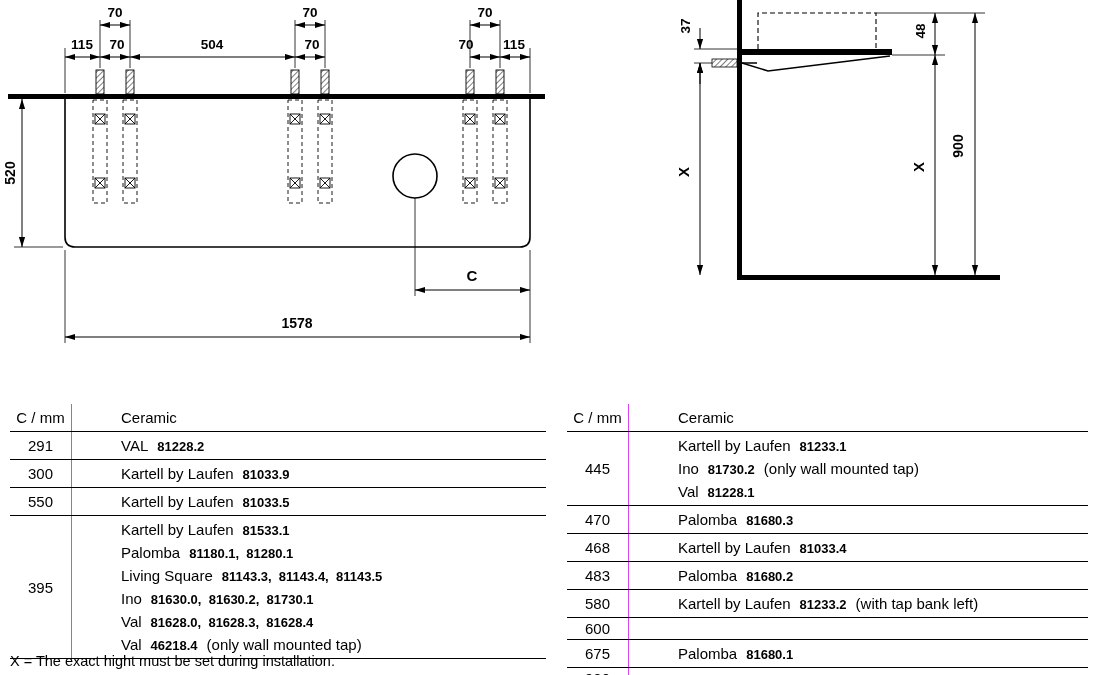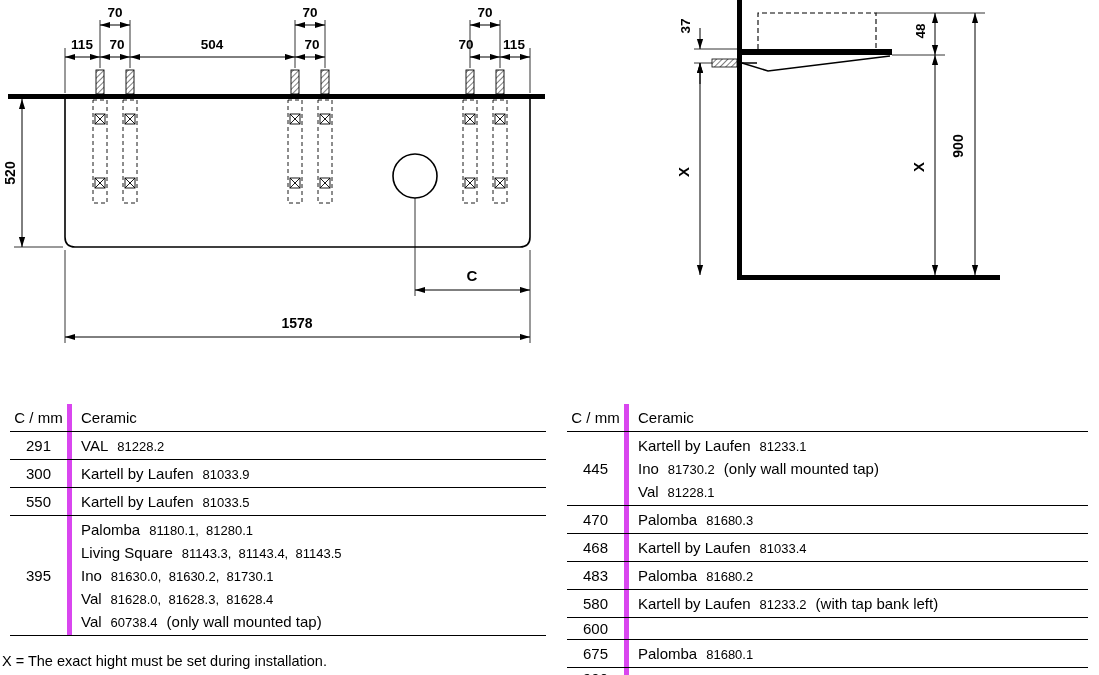--- a/index.html
+++ b/index.html
@@ -18,29 +18,29 @@
   .dash { stroke:#000; stroke-width:1.1; fill:none; stroke-dasharray:5 3; }
   .outline { stroke:#000; stroke-width:1.6; fill:none; }
   .dim, .dimE, .dimS { stroke:#000; stroke-width:1; fill:none; }
   .dim  { marker-start:url(#arr); marker-end:url(#arr); }
   .dimE { marker-end:url(#arr); }
   .dimS { marker-start:url(#arr); }
   #bracket { stroke:#000; stroke-width:0.9; }
   
   .spec-table { position:absolute; font-size:15px; }
   .trow  { display:flex; align-items:stretch; border-bottom:1px solid #000; }
-  .ccol  { flex:0 0 62px; box-sizing:border-box; border-right:5px solid #d946ef;
+  .ccol  { flex:0 0 62px; box-sizing:border-box; border-right:1px solid #d946ef;
            display:flex; align-items:center; justify-content:center; padding:2px 4px; }
   .ccell { flex:1 1 auto; padding:2px 9px; display:flex; flex-direction:column; justify-content:center; }
-  .cline { padding:3px 0; white-space:nowrap; }
-  .code  { font-size:13px; white-space:pre; margin-left:9px; }
+  .cline { padding:3px 0; white-space:nowrap;margin-left:40px; }
+  .code  { font-size:13px; white-space:pre; margin-left:9px;font-weight:bold; }
   .sfx   { margin-left:9px; }
   .thead .ccol, .thead .ccell { font-size:15px; }
   
-  #footnote { position:absolute; left:2px; top:653px; font-size:14.5px; }
+  #footnote { position:absolute; left:10px; top:653px; font-size:14.5px; }
 </style>
 </head>
 <body>
 
 <svg id="drawing" width="1099" height="400" viewBox="0 0 1099 400">
   <defs>
     <marker id="arr" markerWidth="11" markerHeight="8" refX="10" refY="3.5" orient="auto-start-reverse" markerUnits="userSpaceOnUse">
       <path d="M10,3.5 L0,0.4 L0,6.6 Z" fill="#000"></path>
     </marker>
     <pattern id="hatch" width="4" height="4" patternUnits="userSpaceOnUse" patternTransform="rotate(45)">
@@ -180,25 +180,26 @@
   </div>
   <div class="trow">
     <div class="ccol">550</div>
     <div class="ccell">
       <div class="cline"><span class="nm">Kartell by Laufen</span><span class="code">81033.5</span></div>
     </div>
   </div>
   <div class="trow">
     <div class="ccol">395</div>
     <div class="ccell">
+      <div class="cline"><span class="nm">Kartell by Laufen</span><span class="code">81533.1</span></div>
       <div class="cline"><span class="nm">Palomba</span><span class="code">81180.1,  81280.1</span></div>
       <div class="cline"><span class="nm">Living Square</span><span class="code">81143.3,  81143.4,  81143.5</span></div>
       <div class="cline"><span class="nm">Ino</span><span class="code">81630.0,  81630.2,  81730.1</span></div>
       <div class="cline"><span class="nm">Val</span><span class="code">81628.0,  81628.3,  81628.4</span></div>
-      <div class="cline"><span class="nm">Val</span><span class="code">60738.4</span><span class="sfx">(only wall mounted tap)</span></div>
+      <div class="cline"><span class="nm">Val</span><span class="code">46218.4</span><span class="sfx">(only wall mounted tap)</span></div>
     </div>
   </div>
 </div>
 
 <div class="spec-table" style="left:567px; top:404px; width:521px;">
   <div class="trow thead">
     <div class="ccol">C / mm</div>
     <div class="ccell">
         <div class="cline">Ceramic</div>
       </div>

